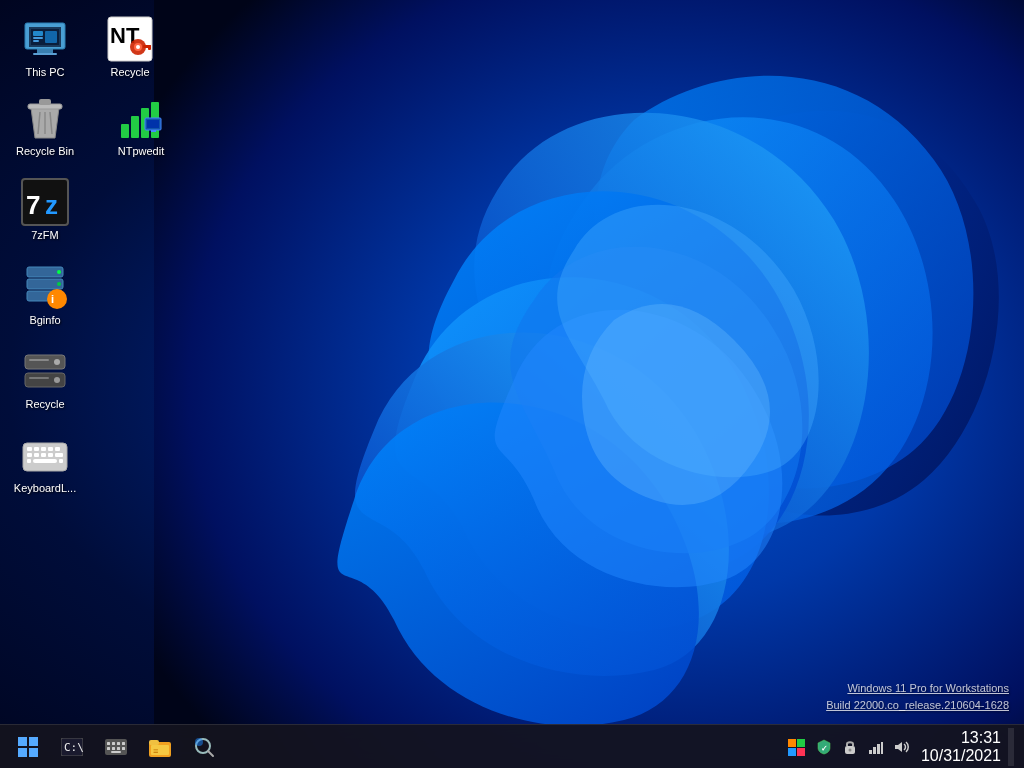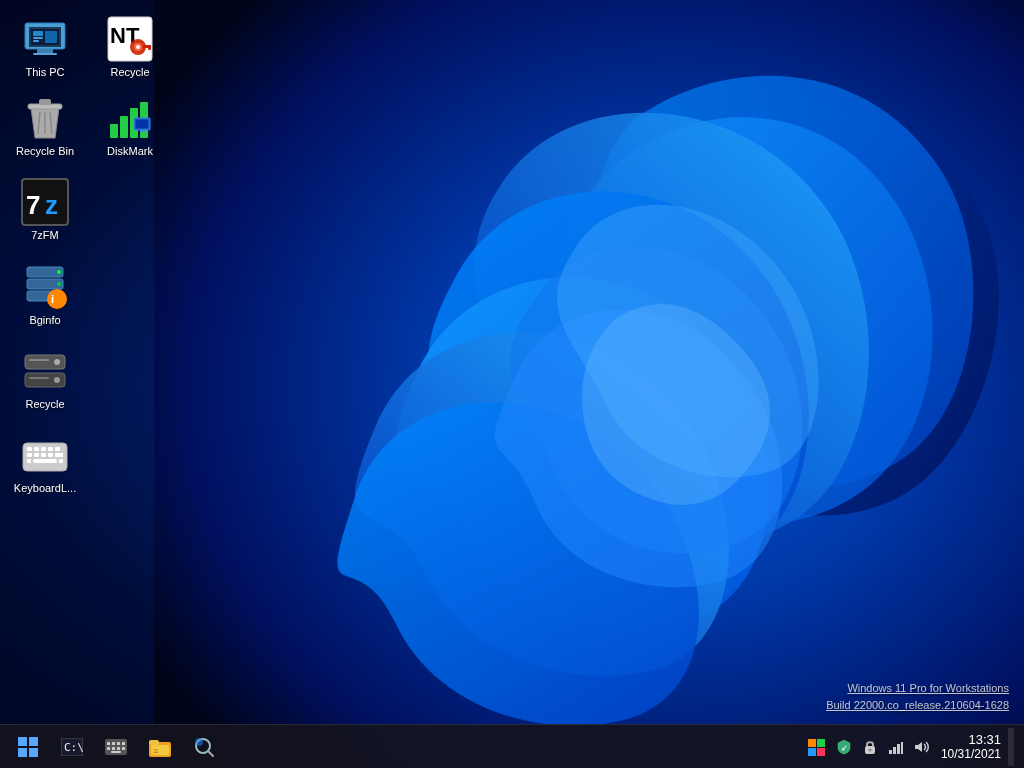--- a/index.html
+++ b/index.html
@@ -135,27 +135,27 @@
     #clock-area {
       display: flex;
       flex-direction: column;
       align-items: flex-end;
       padding: 0 5px;
       cursor: pointer;
     }
 
     #clock-time {
       color: #fff;
-      font-size: 13px;
+      font-size: 16px;
       font-weight: 400;
     }
 
     #clock-date {
       color: #fff;
-      font-size: 12px;
+      font-size: 16px;
       font-weight: 400;
     }
 
     
     #start-button {
       width: 40px;
       height: 38px;
       display: flex;
       align-items: center;
       justify-content: center;
@@ -279,21 +279,21 @@
             <rect x="37" y="30" width="8" height="3" rx="1" fill="#cc2200"></rect>
             <rect x="42" y="30" width="3" height="5" rx="1" fill="#cc2200"></rect>
             <circle cx="32" cy="32" r="4" fill="#ff6644"></circle>
             <circle cx="32" cy="32" r="2" fill="white"></circle>
           </svg>
         </div>
         <span class="icon-label">Recycle</span>
       </div>
     </div>
 
-    <div style="display:flex; flex-direction:row; gap:5px;">
+    <div style="display:flex; flex-direction:row; gap:16px;">
       <div class="desktop-icon">
         <div class="icon-img">
           <svg width="48" height="48" viewBox="0 0 48 48">
 
             <polygon points="10,14 38,14 34,44 14,44" fill="#aaa" stroke="#888" stroke-width="1"></polygon>
             <rect x="7" y="10" width="34" height="5" rx="2" fill="#bbb" stroke="#999" stroke-width="1"></rect>
             <rect x="18" y="5" width="12" height="6" rx="2" fill="#999"></rect>
 
             <line x1="19" y1="18" x2="17" y2="40" stroke="#888" stroke-width="1.5"></line>
             <line x1="24" y1="18" x2="24" y2="40" stroke="#888" stroke-width="1.5"></line>
@@ -310,21 +310,21 @@
             <rect x="4" y="30" width="8" height="14" rx="1" fill="#22cc44"></rect>
             <rect x="14" y="22" width="8" height="22" rx="1" fill="#22cc44"></rect>
             <rect x="24" y="14" width="8" height="30" rx="1" fill="#22cc44"></rect>
             <rect x="34" y="8" width="8" height="36" rx="1" fill="#22cc44"></rect>
 
             <rect x="28" y="24" width="16" height="12" rx="1" fill="#1155aa" stroke="#4488ff" stroke-width="1"></rect>
             <rect x="30" y="26" width="12" height="8" fill="#0033aa"></rect>
             <rect x="34" y="36" width="5" height="2" fill="#4488ff"></rect>
           </svg>
         </div>
-        <span class="icon-label">DiskMark</span>
+        <span class="icon-label">NTpwedit</span>
       </div>
     </div>
 
     <div style="display:flex; flex-direction:row; gap:5px; margin-top:5px;">
       <div class="desktop-icon">
         <div class="icon-img">
           <svg width="48" height="48" viewBox="0 0 48 48">
             <rect width="48" height="48" rx="3" fill="#111"></rect>
             <rect x="1" y="1" width="46" height="46" rx="3" fill="none" stroke="#555" stroke-width="2"></rect>
             <text x="5" y="36" font-family="Arial Black, Arial" font-weight="900" font-size="26" fill="#fff">7</text>

